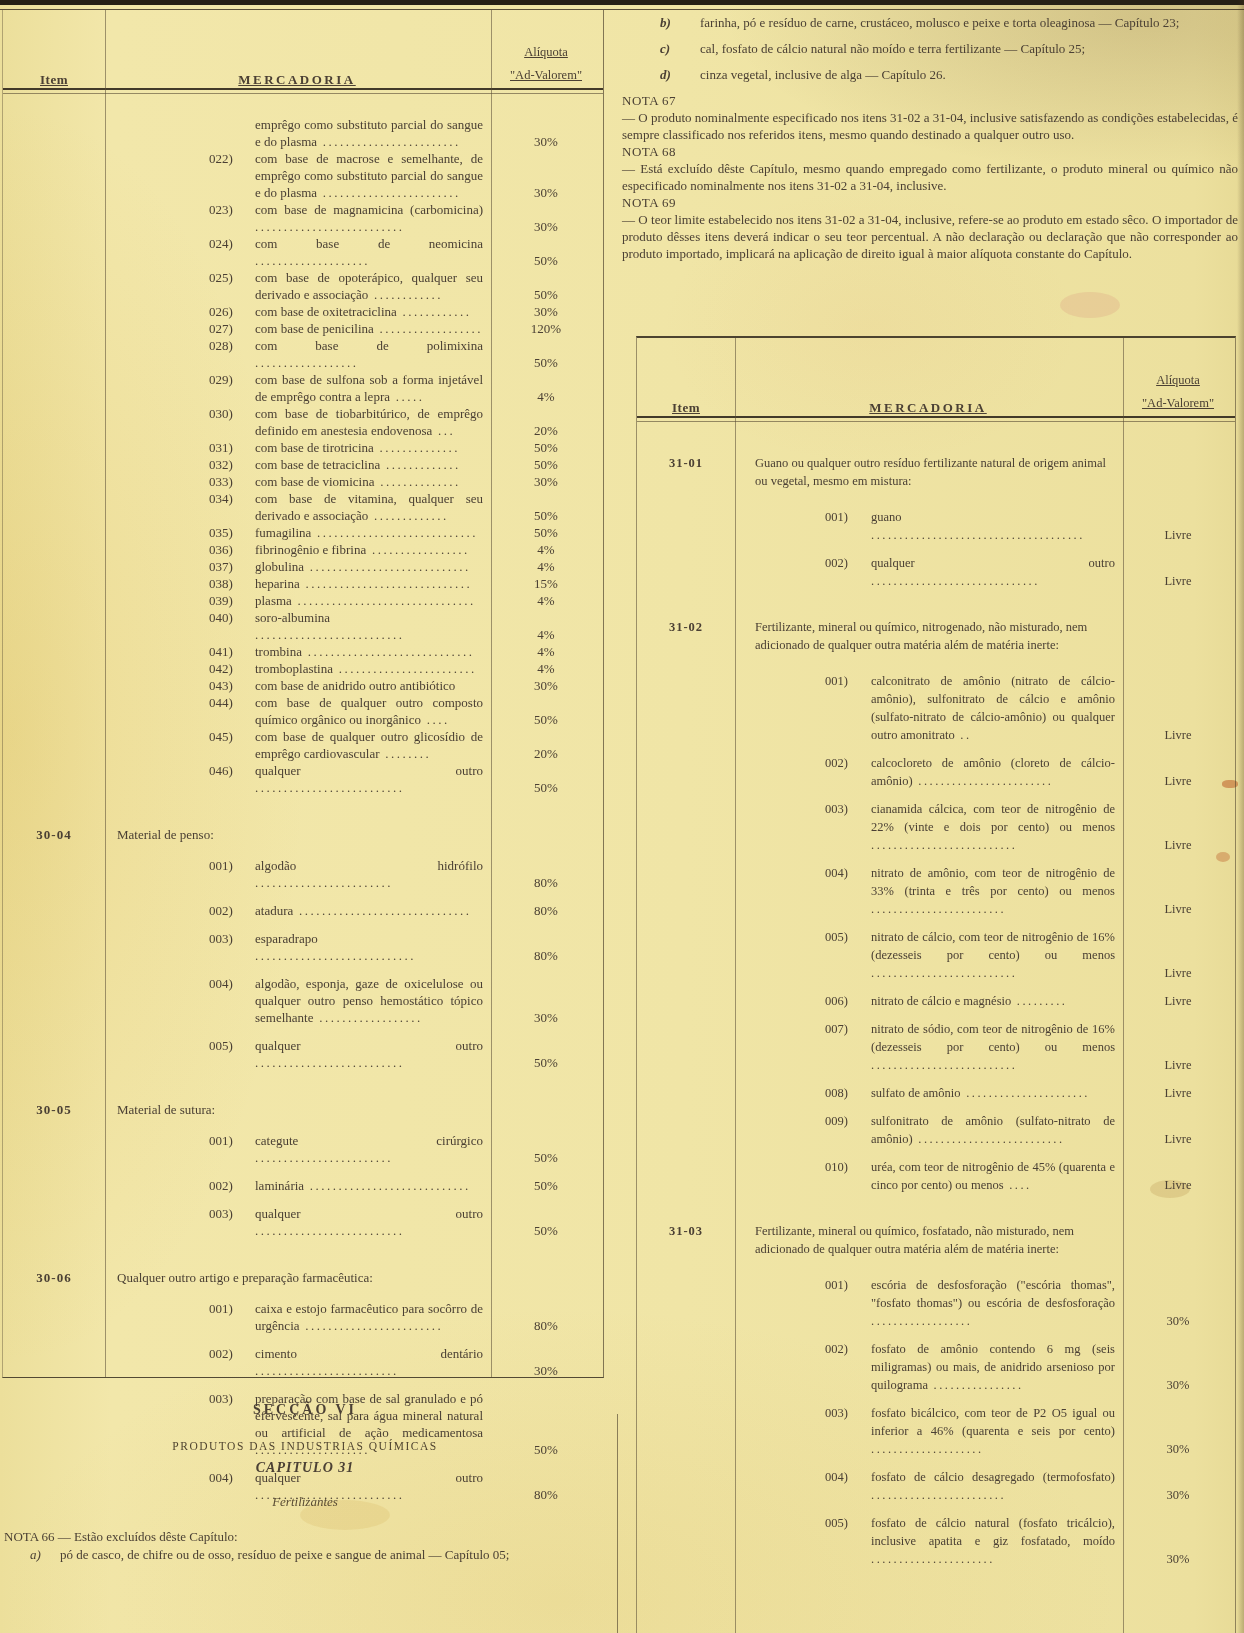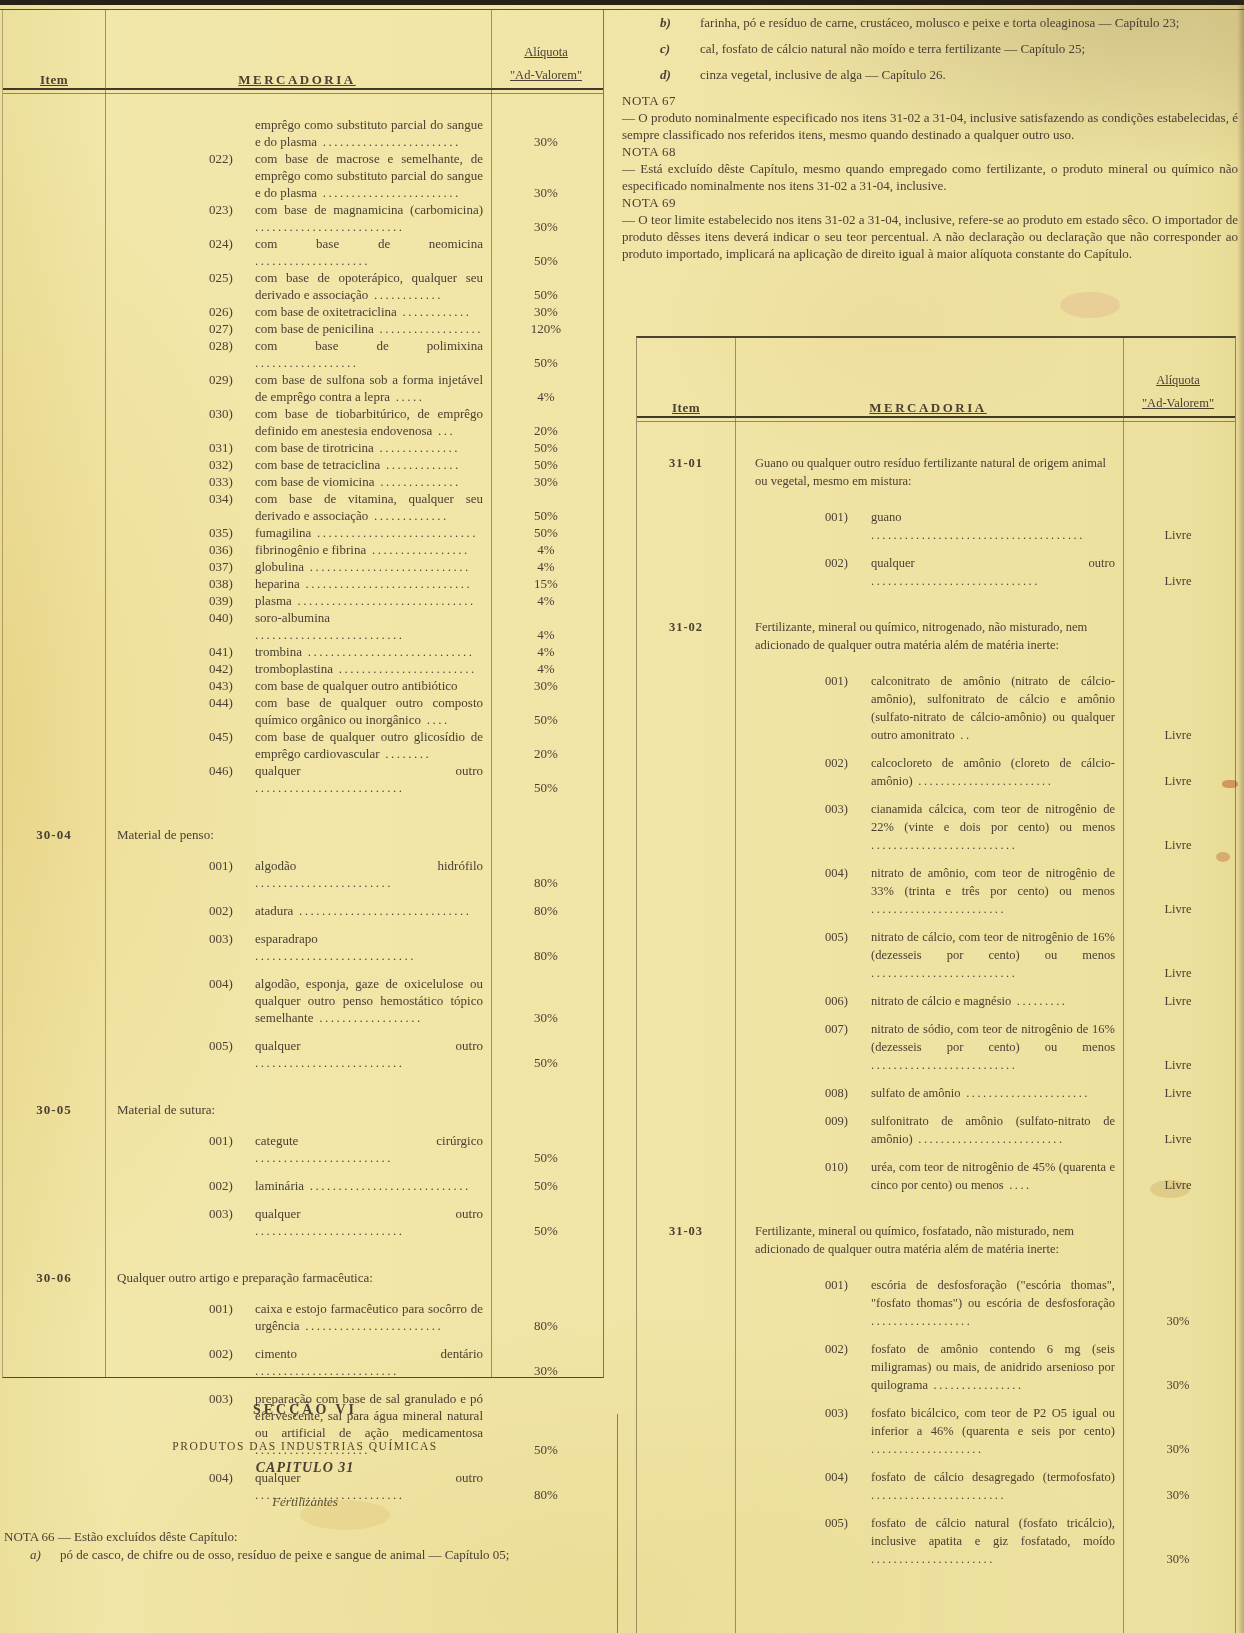--- a/index.html
+++ b/index.html
@@ -332,21 +332,21 @@
               <span class="body"><span class="btxt">tromboplastina</span><span class="dots"> ........................</span></span>
             </div>
           </div>
           <div class="cr">4%</div>
         </div>
         <div class="trow erow">
           <div class="ci"></div>
           <div class="cd">
             <div class="entry">
               <span class="code">043)</span>
-              <span class="body"><span class="btxt">com base de qualquer outro antibiótico</span></span>
+              <span class="body"><span class="btxt">com base de anidrido outro antibiótico</span></span>
             </div>
           </div>
           <div class="cr">30%</div>
         </div>
         <div class="trow erow">
           <div class="ci"></div>
           <div class="cd">
             <div class="entry">
               <span class="code">044)</span>
               <span class="body"><span class="btxt">com base de qualquer outro composto químico orgânico ou inorgânico</span><span class="dots"> ....</span></span>

